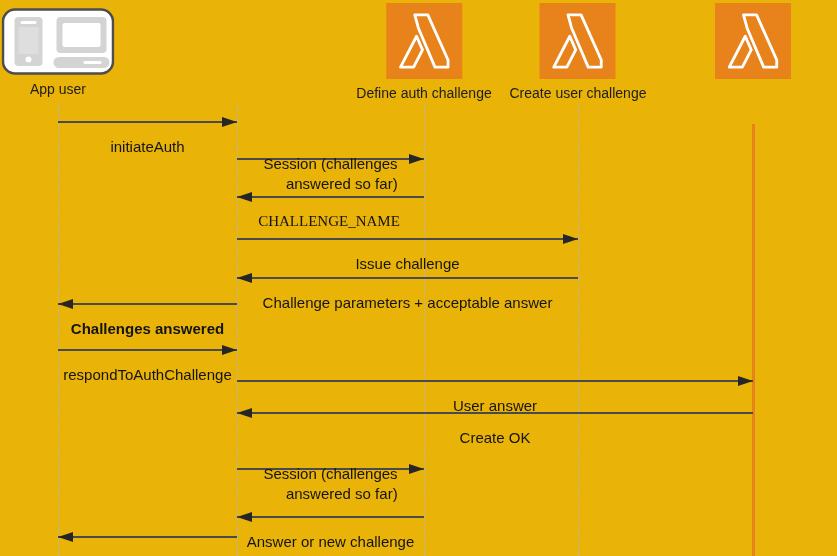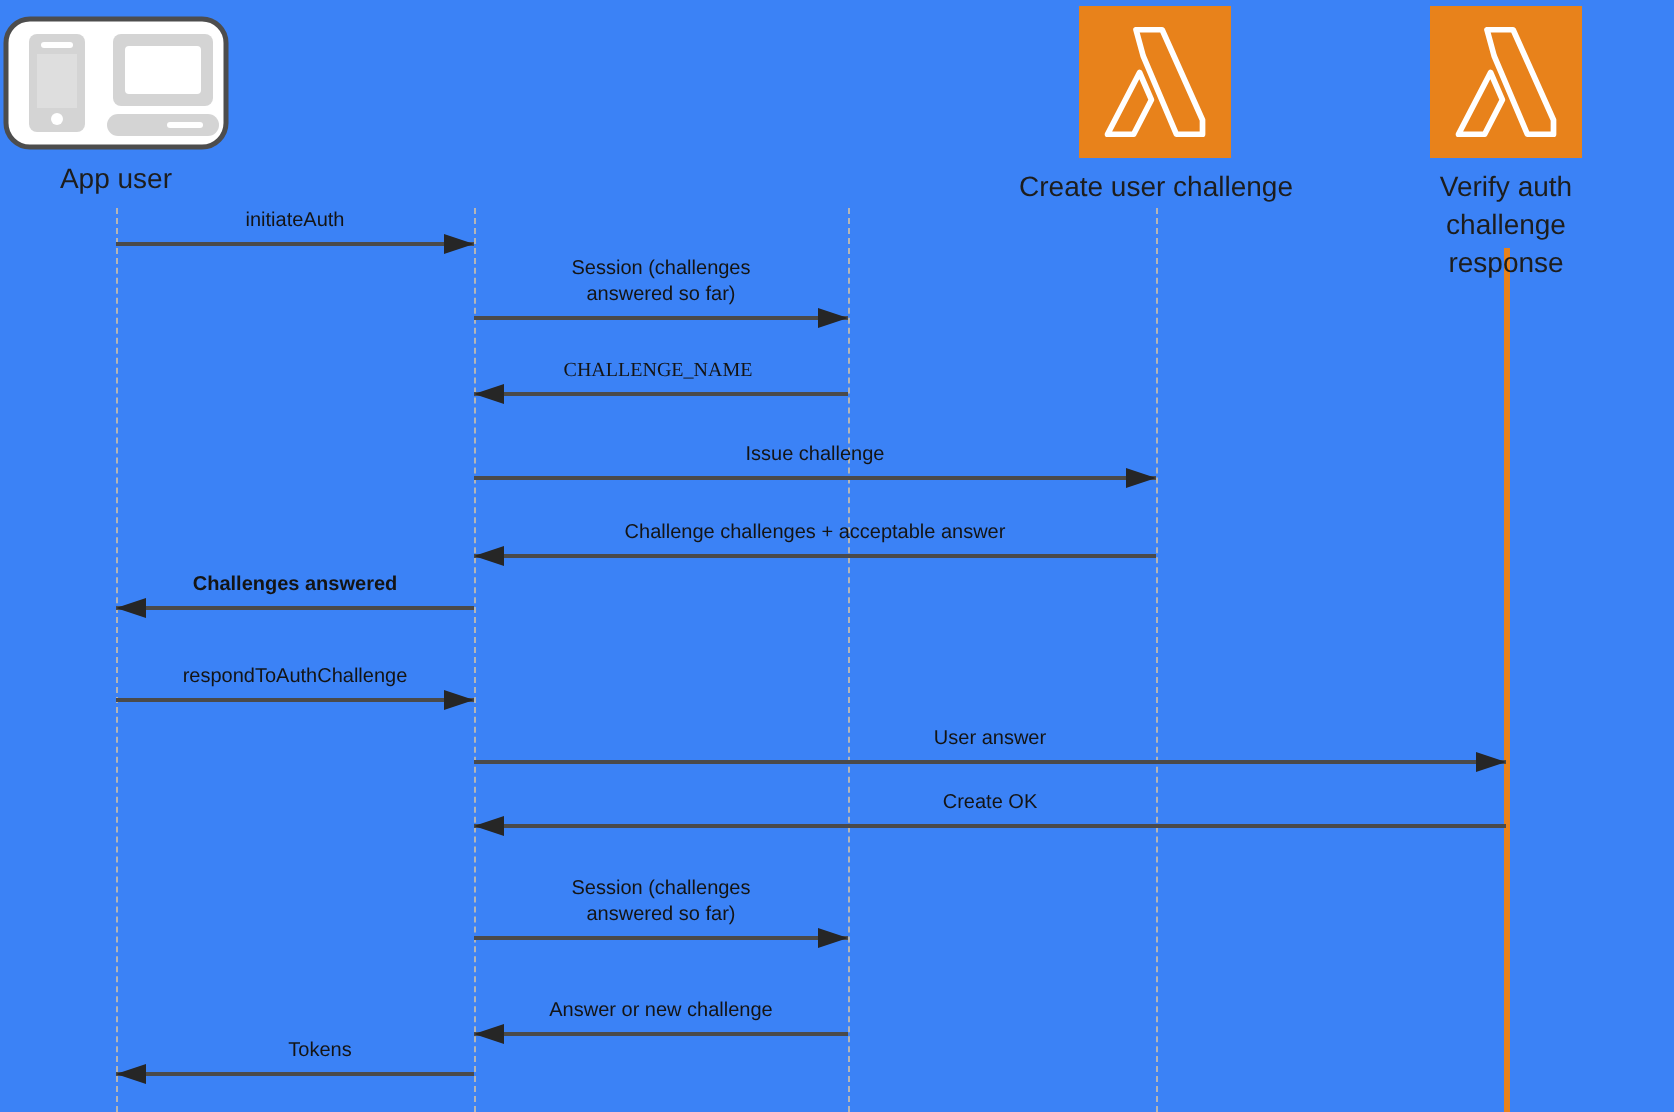--- a/index.html
+++ b/index.html
@@ -5,21 +5,21 @@
   html, body {
     margin: 0; padding: 0;
     background: #ffffff;
     font-family: "Liberation Sans", sans-serif;
     color: #1d1d1d;
   }
   .stage {
     position: relative;
     width: 837px;
     height: 556px;
-    background: #3b82f6;
+    background: #eab308;
     overflow: hidden;
   }
   
   .actor {
     position: absolute;
     top: 0;
     transform: translateX(-50%);
     display: flex;
     flex-direction: column;
     align-items: center;
@@ -62,26 +62,27 @@
     border-top: 5px solid transparent;
     border-bottom: 5px solid transparent;
     z-index: 2;
   }
   .msg-head.right { border-left: 15px solid #262626; }
   .msg-head.left  { border-right: 15px solid #262626; }
   .msg-label {
     position: absolute;
     transform: translate(-50%, -100%);
     padding-bottom: 4px;
-    font-size: 10px;
+    font-size: 15px;
     line-height: 1.3;
-    text-align: center;
+    text-align: right;
     white-space: pre-line;
     color: #141414;
     z-index: 3;
+    margin-top: 39px;
   }
 </style>
 </head>
 <body>
 
 <div class="stage">
 
   <div class="actor" style="left:58px">
     <svg class="actor-icon icon-devices" viewBox="0 0 113 67">
       <rect x="1.5" y="1.5" width="110" height="64" rx="12" fill="#ffffff" stroke="#4d4d4d" stroke-width="2.5"></rect>
@@ -91,42 +92,50 @@
       <circle cx="27" cy="51.5" r="3" fill="#ffffff"></circle>
       <rect x="55" y="9" width="50" height="36" rx="4" fill="#d4d4d4"></rect>
       <rect x="61" y="15" width="38" height="24" rx="2" fill="#ffffff"></rect>
       <rect x="52" y="49" width="56" height="11" rx="5.5" fill="#d4d4d4"></rect>
       <rect x="82" y="53" width="18" height="3" rx="1.5" fill="#ffffff"></rect>
     </svg>
     <div class="actor-label">App user</div>
   </div>
 
 
+  <div class="actor" style="left:424px">
+    <svg class="actor-icon icon-square" viewBox="0 0 64 64">
+      <rect width="64" height="64" fill="#E8821B"></rect>
+      <g fill="none" stroke="#ffffff" stroke-width="2.4" stroke-linejoin="round">
+        <path d="M24 10 L35 10 L52 48 L52 54 L41 54 L27 21 Z"></path>
+        <path d="M12 54 L25.5 28 L30.5 39.5 L23 54 Z"></path>
+      </g>
+    </svg>
+    <div class="actor-label">Define auth challenge</div>
+  </div>
 
   <div class="actor" style="left:578px">
     <svg class="actor-icon icon-square" viewBox="0 0 64 64">
       <rect width="64" height="64" fill="#E8821B"></rect>
       <g fill="none" stroke="#ffffff" stroke-width="2.4" stroke-linejoin="round">
         <path d="M24 10 L35 10 L52 48 L52 54 L41 54 L27 21 Z"></path>
         <path d="M12 54 L25.5 28 L30.5 39.5 L23 54 Z"></path>
       </g>
     </svg>
     <div class="actor-label">Create user challenge</div>
   </div>
 
   <div class="actor" style="left:753px">
     <svg class="actor-icon icon-square" viewBox="0 0 64 64">
       <rect width="64" height="64" fill="#E8821B"></rect>
       <g fill="none" stroke="#ffffff" stroke-width="2.4" stroke-linejoin="round">
         <path d="M24 10 L35 10 L52 48 L52 54 L41 54 L27 21 Z"></path>
         <path d="M12 54 L25.5 28 L30.5 39.5 L23 54 Z"></path>
       </g>
     </svg>
-    <div class="actor-label">Verify auth challenge
-response</div>
   </div>
 
   <div id="lifelines">
       <div class="lifeline" style="left: 58px; top: 104px; height: 452px;"></div>
       <div class="lifeline" style="left: 237px; top: 104px; height: 452px;"></div>
       <div class="lifeline" style="left: 424px; top: 104px; height: 452px;"></div>
       <div class="lifeline" style="left: 578px; top: 104px; height: 452px;"></div>
       <div class="lifeline solid" style="left: 753px; top: 124px; height: 432px; background: rgb(232, 130, 27);"></div>
     </div>
   <div id="messages">
@@ -138,21 +147,21 @@
       <div class="msg-label" style="left: 330.5px; top: 158px;">Session (challenges
 answered so far)</div>
       <div class="msg-line" style="left: 237px; width: 187px; top: 196px;"></div>
       <div class="msg-head left" style="top: 192px; left: 237px;"></div>
       <div class="msg-label" style="left: 329px; top: 196px; font-family: Liberation Serif, serif;">CHALLENGE_NAME</div>
       <div class="msg-line" style="left: 237px; width: 341px; top: 238px;"></div>
       <div class="msg-head right" style="top: 234px; left: 563px;"></div>
       <div class="msg-label" style="left: 407.5px; top: 238px;">Issue challenge</div>
       <div class="msg-line" style="left: 237px; width: 341px; top: 277px;"></div>
       <div class="msg-head left" style="top: 273px; left: 237px;"></div>
-      <div class="msg-label" style="left: 407.5px; top: 277px;">Challenge challenges + acceptable answer</div>
+      <div class="msg-label" style="left: 407.5px; top: 277px;">Challenge parameters + acceptable answer</div>
       <div class="msg-line" style="left: 58px; width: 179px; top: 303px;"></div>
       <div class="msg-head left" style="top: 299px; left: 58px;"></div>
       <div class="msg-label" style="left: 147.5px; top: 303px; font-weight: bold;">Challenges answered</div>
       <div class="msg-line" style="left: 58px; width: 179px; top: 349px;"></div>
       <div class="msg-head right" style="top: 345px; left: 222px;"></div>
       <div class="msg-label" style="left: 147.5px; top: 349px;">respondToAuthChallenge</div>
       <div class="msg-line" style="left: 237px; width: 516px; top: 380px;"></div>
       <div class="msg-head right" style="top: 376px; left: 738px;"></div>
       <div class="msg-label" style="left: 495px; top: 380px;">User answer</div>
       <div class="msg-line" style="left: 237px; width: 516px; top: 412px;"></div>

